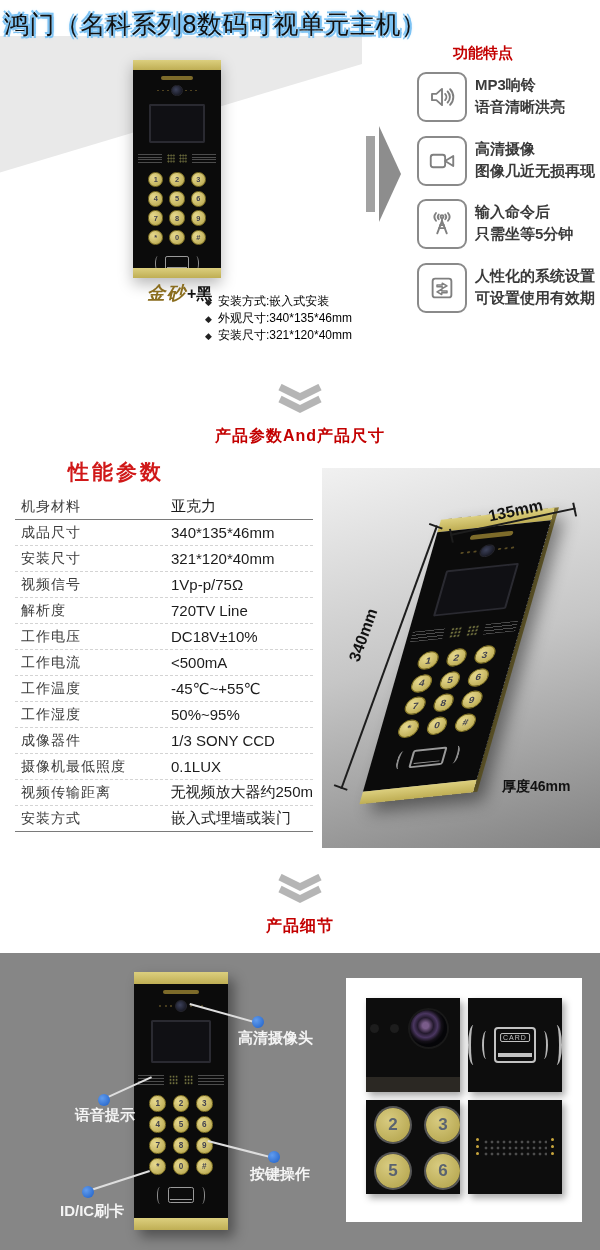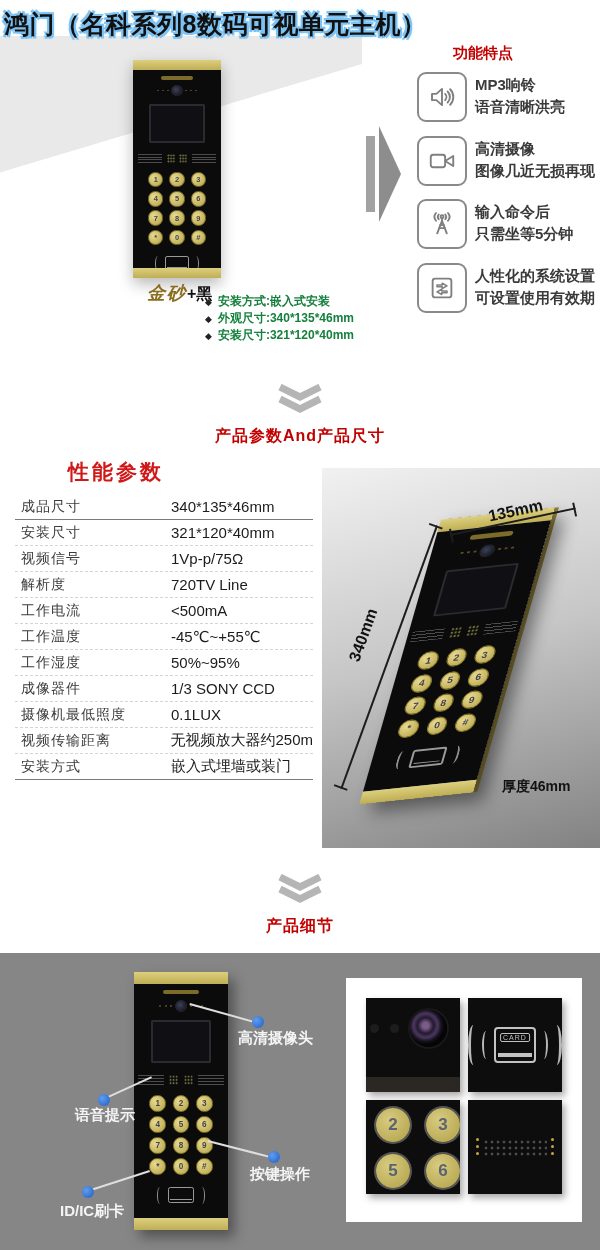--- a/index.html
+++ b/index.html
@@ -4,21 +4,21 @@
 <style>
   html,body{margin:0;padding:0;}
   body{font-family:"Liberation Sans","DejaVu Sans",sans-serif;background:#fff;}
   #stage{position:relative;width:600px;height:1250px;background:#fff;overflow:hidden;margin:0 auto;}
 
   
   .bg-wedge{position:absolute;left:0;top:36px;width:362px;height:310px;background:#e9e9e9;
     clip-path:polygon(0 0,100% 0,100% 9%,0 44%);}
 
   
-  .page-title{position:absolute;left:4px;top:8px;width:460px;font-size:25px;font-weight:bold;color:#111;
+  .page-title{position:absolute;left:4px;top:8px;width:460px;font-size:25px;font-weight:normal;color:#111;
     letter-spacing:0.5px;
     text-shadow:-2px -2px 0 #7cc2f3,2px -2px 0 #7cc2f3,-2px 2px 0 #7cc2f3,2px 2px 0 #7cc2f3,0 0 4px #7cc2f3;}
 
   
   .device{position:absolute;display:flex;flex-direction:column;box-shadow:0 6px 14px rgba(0,0,0,.28);}
   .device .strip{height:1.1em;background:linear-gradient(#dccf7e,#bfae54);}
   .device .dbody{flex:1;background:#0b0b0b;overflow:hidden;}
   .device .dlogo{margin:0.6em auto 0;width:3.4em;height:0.38em;background:#927c30;border-radius:0.2em;opacity:.85;}
   .device .ledrow{margin-top:0.55em;display:flex;align-items:center;justify-content:center;gap:0.3em;}
   .device .ledrow i{width:0.2em;height:0.2em;border-radius:50%;background:#5a4c24;}
@@ -42,21 +42,21 @@
     box-shadow:12px 10px 16px rgba(0,0,0,.45),4px 0 0 #8d7f3c;}
   #device-detail{left:134px;top:19px;width:94px;height:258px;font-size:10.5px;box-shadow:6px 7px 12px rgba(0,0,0,.4);}
 
   
   .variant{position:absolute;left:147px;top:281px;white-space:nowrap;}
   .variant .gold{font-family:"DejaVu Serif","Liberation Serif",serif;font-style:italic;font-weight:bold;font-size:18px;color:#8a6d1e;letter-spacing:2px;}
   .variant .blk{font-weight:bold;font-size:16px;color:#111;}
   .hero-bullets{position:absolute;left:205px;top:293px;}
   .hero-bullet{display:flex;align-items:center;gap:6px;height:17px;}
   .hero-bullet .diam{font-size:9px;color:#222;}
-  .hero-bullet .btxt{font-size:12px;font-weight:bold;color:#15803d;white-space:nowrap;}
+  .hero-bullet .btxt{font-size:12px;font-weight:normal;color:#000000;white-space:nowrap;}
   .model-box{position:absolute;left:36px;top:309px;background:#fff;border:2px solid #1a1a1a;padding:3px 10px;
     display:flex;align-items:center;gap:7px;}
   .model-box .mname{font-size:14px;font-weight:bold;color:#111;white-space:nowrap;}
   .model-box .mcode{font-size:21px;font-weight:bold;color:#e60000;line-height:1;}
 
   
   .features-arrow-bar{position:absolute;left:366px;top:136px;width:9px;height:76px;background:#a2a2a2;}
   .features-arrow-tri{position:absolute;left:379px;top:126px;width:0;height:0;
     border-left:22px solid #8d8d8d;border-top:48px solid transparent;border-bottom:48px solid transparent;}
   .features-title{position:absolute;left:408px;top:44px;width:150px;text-align:center;font-size:15px;font-weight:bold;color:#c30000;}
@@ -275,34 +275,42 @@
       <path d="M4 3 L24 13 L44 3" stroke="#b5b5b5" stroke-width="7" fill="none"></path>
       <path d="M4 15 L24 25 L44 15" stroke="#b5b5b5" stroke-width="7" fill="none"></path>
     </svg>
     <div class="divider-label">产品参数And产品尺寸</div>
   </div>
 
   <div class="specs-title">性能参数</div>
 
   <div class="spec-table">
       <div class="spec-row">
+      <span class="spec-label">机身材料</span>
+      <span class="spec-value">亚克力</span>
+    </div>
+      <div class="spec-row">
       <span class="spec-label">成品尺寸</span>
       <span class="spec-value">340*135*46mm</span>
     </div>
       <div class="spec-row">
       <span class="spec-label">安装尺寸</span>
       <span class="spec-value">321*120*40mm</span>
     </div>
       <div class="spec-row">
       <span class="spec-label">视频信号</span>
       <span class="spec-value">1Vp-p/75Ω</span>
     </div>
       <div class="spec-row">
       <span class="spec-label">解析度</span>
       <span class="spec-value">720TV Line</span>
+    </div>
+      <div class="spec-row">
+      <span class="spec-label">工作电压</span>
+      <span class="spec-value">DC18V±10%</span>
     </div>
       <div class="spec-row">
       <span class="spec-label">工作电流</span>
       <span class="spec-value">&lt;500mA</span>
     </div>
       <div class="spec-row">
       <span class="spec-label">工作温度</span>
       <span class="spec-value">-45℃~+55℃</span>
     </div>
       <div class="spec-row">

